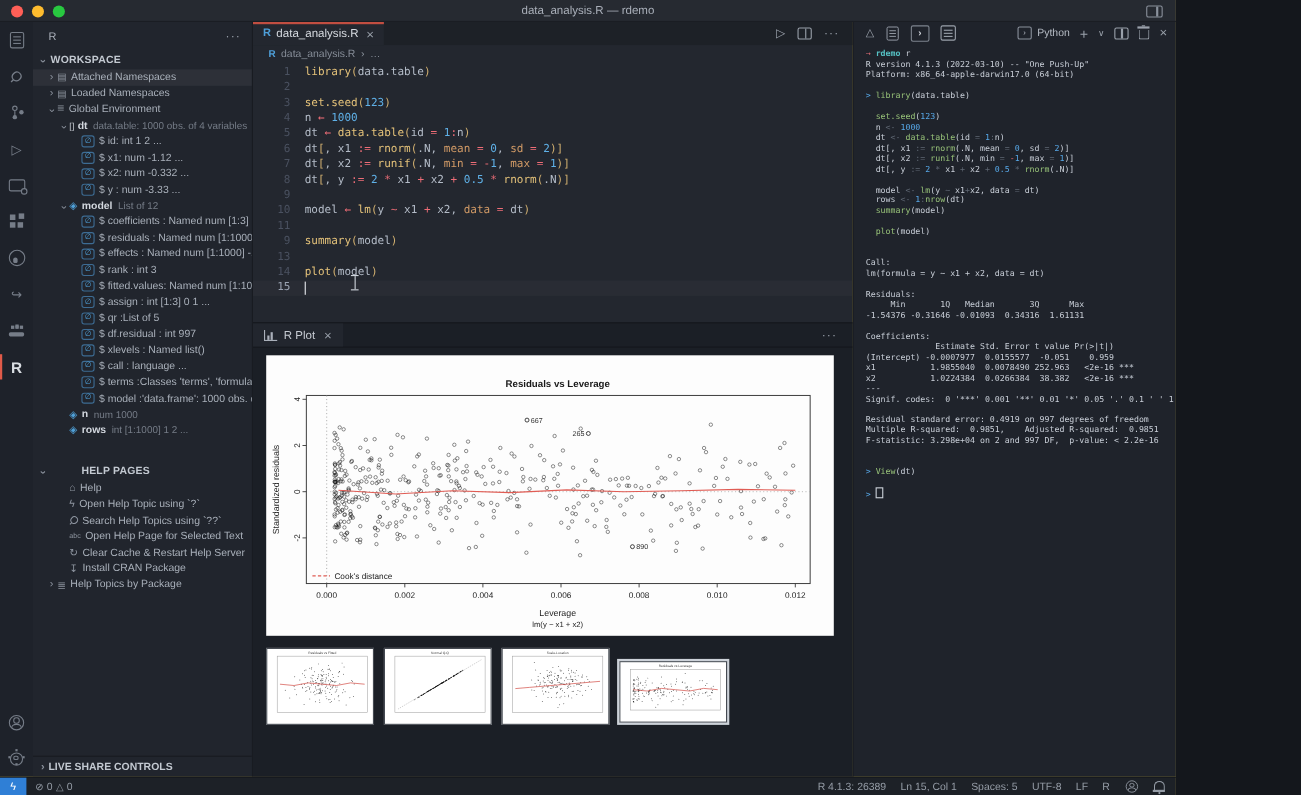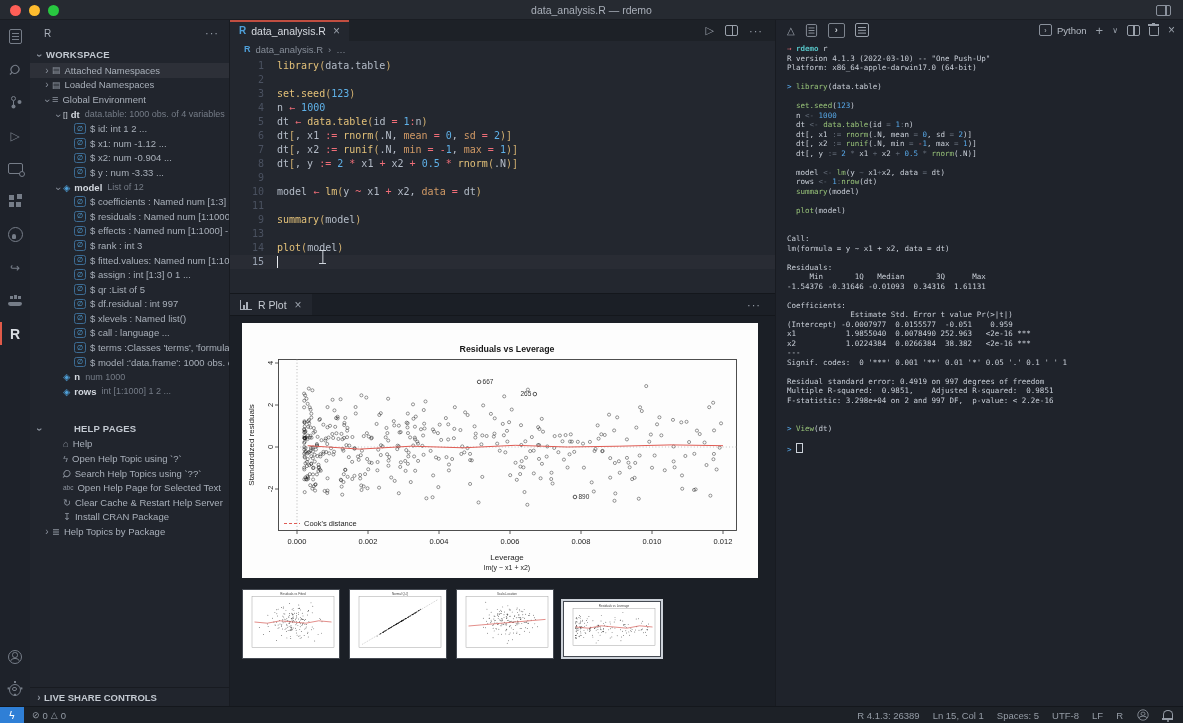--- a/index.html
+++ b/index.html
@@ -1,18 +1,18 @@
 <!DOCTYPE html>
 <html><head>
 <meta charset="utf-8">
 <style>
   html,body{margin:0;padding:0;background:#14171c;}
   body{width:1183px;height:723px;overflow:hidden;font-family:"Liberation Sans",sans-serif;
        -webkit-font-smoothing:antialiased;}
-  .app{position:relative;width:1183px;height:723px;background:#fde047;}
+  .app{position:relative;width:1069px;height:723px;background:#fde047;}
 
   
   .titlebar{height:20px;background:#262a31;display:flex;align-items:center;position:relative;
             border-bottom:1px solid #1a1d23;box-sizing:border-box;}
   .lights{position:absolute;left:10px;top:4.5px;display:flex;gap:8px;}
   .light{width:11px;height:11px;border-radius:50%;}
   .title{flex:1;text-align:center;font-size:10.5px;color:#a9afb9;}
   .g-layout{position:absolute;right:12px;top:5px;width:13px;height:9px;border:1.2px solid #8a919c;
             border-radius:2px;}
   .g-layout::before{content:"";position:absolute;right:3.5px;top:0;bottom:0;width:1.2px;background:#8a919c;}
@@ -279,21 +279,21 @@
             <span class="tlabel">$ id: int 1 2 ...</span>
           </div>
           <div class="trow" style="padding-left: 34px;">
             <span class="chev"></span>
             <span class="tic tic-fld">∅</span>
             <span class="tlabel">$ x1: num -1.12 ...</span>
           </div>
           <div class="trow" style="padding-left: 34px;">
             <span class="chev"></span>
             <span class="tic tic-fld">∅</span>
-            <span class="tlabel">$ x2: num -0.904 ...</span>
+            <span class="tlabel">$ x2: num -0.332 ...</span>
           </div>
           <div class="trow" style="padding-left: 34px;">
             <span class="chev"></span>
             <span class="tic tic-fld">∅</span>
             <span class="tlabel">$ y : num -3.33 ...</span>
           </div>
           <div class="trow" style="padding-left: 23px;">
             <span class="chev down">›</span>
             <span class="tic tic-cube">◈</span>
             <span class="tlabel b">model</span>

